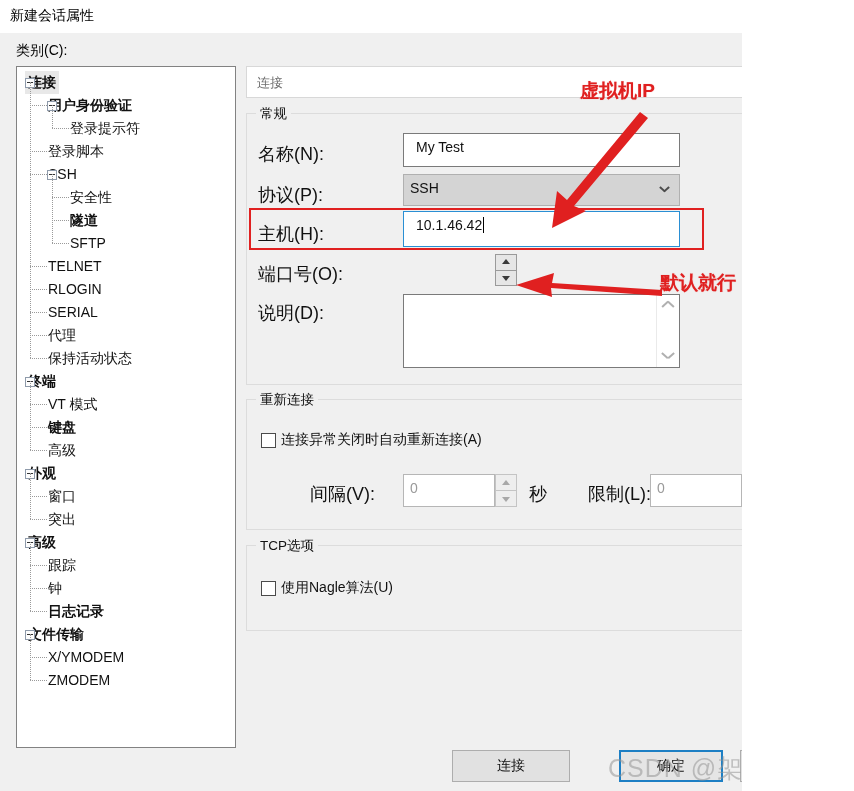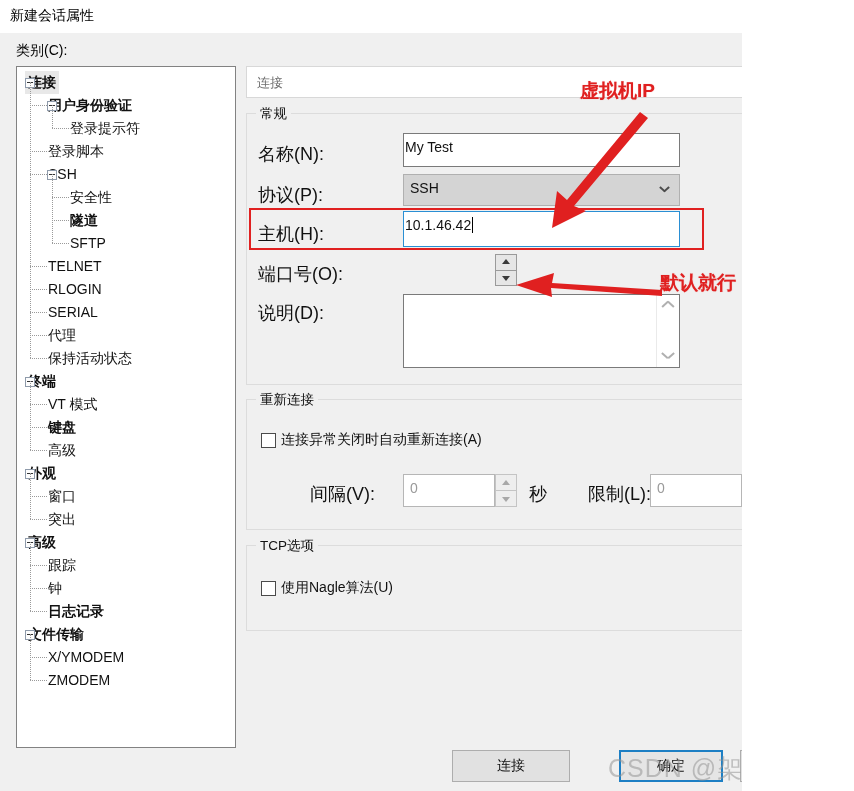--- a/index.html
+++ b/index.html
@@ -153,21 +153,21 @@
     color: #111;
     white-space: nowrap;
   }
   .tbox {
     position: absolute;
     background: #ffffff;
     border: 1px solid #7a7a7a;
     box-sizing: border-box;
     font-size: 14px;
     color: #111;
-    padding: 3px 1px;
+    padding: 3px 12px;
     line-height: 20px;
   }
   .tbox.focus {
     border: 1px solid #2a8fd4;
   }
   .combo {
     position: absolute;
     background: #d4d4d4;
     border: 1px solid #b0b0b0;
     box-sizing: border-box;

